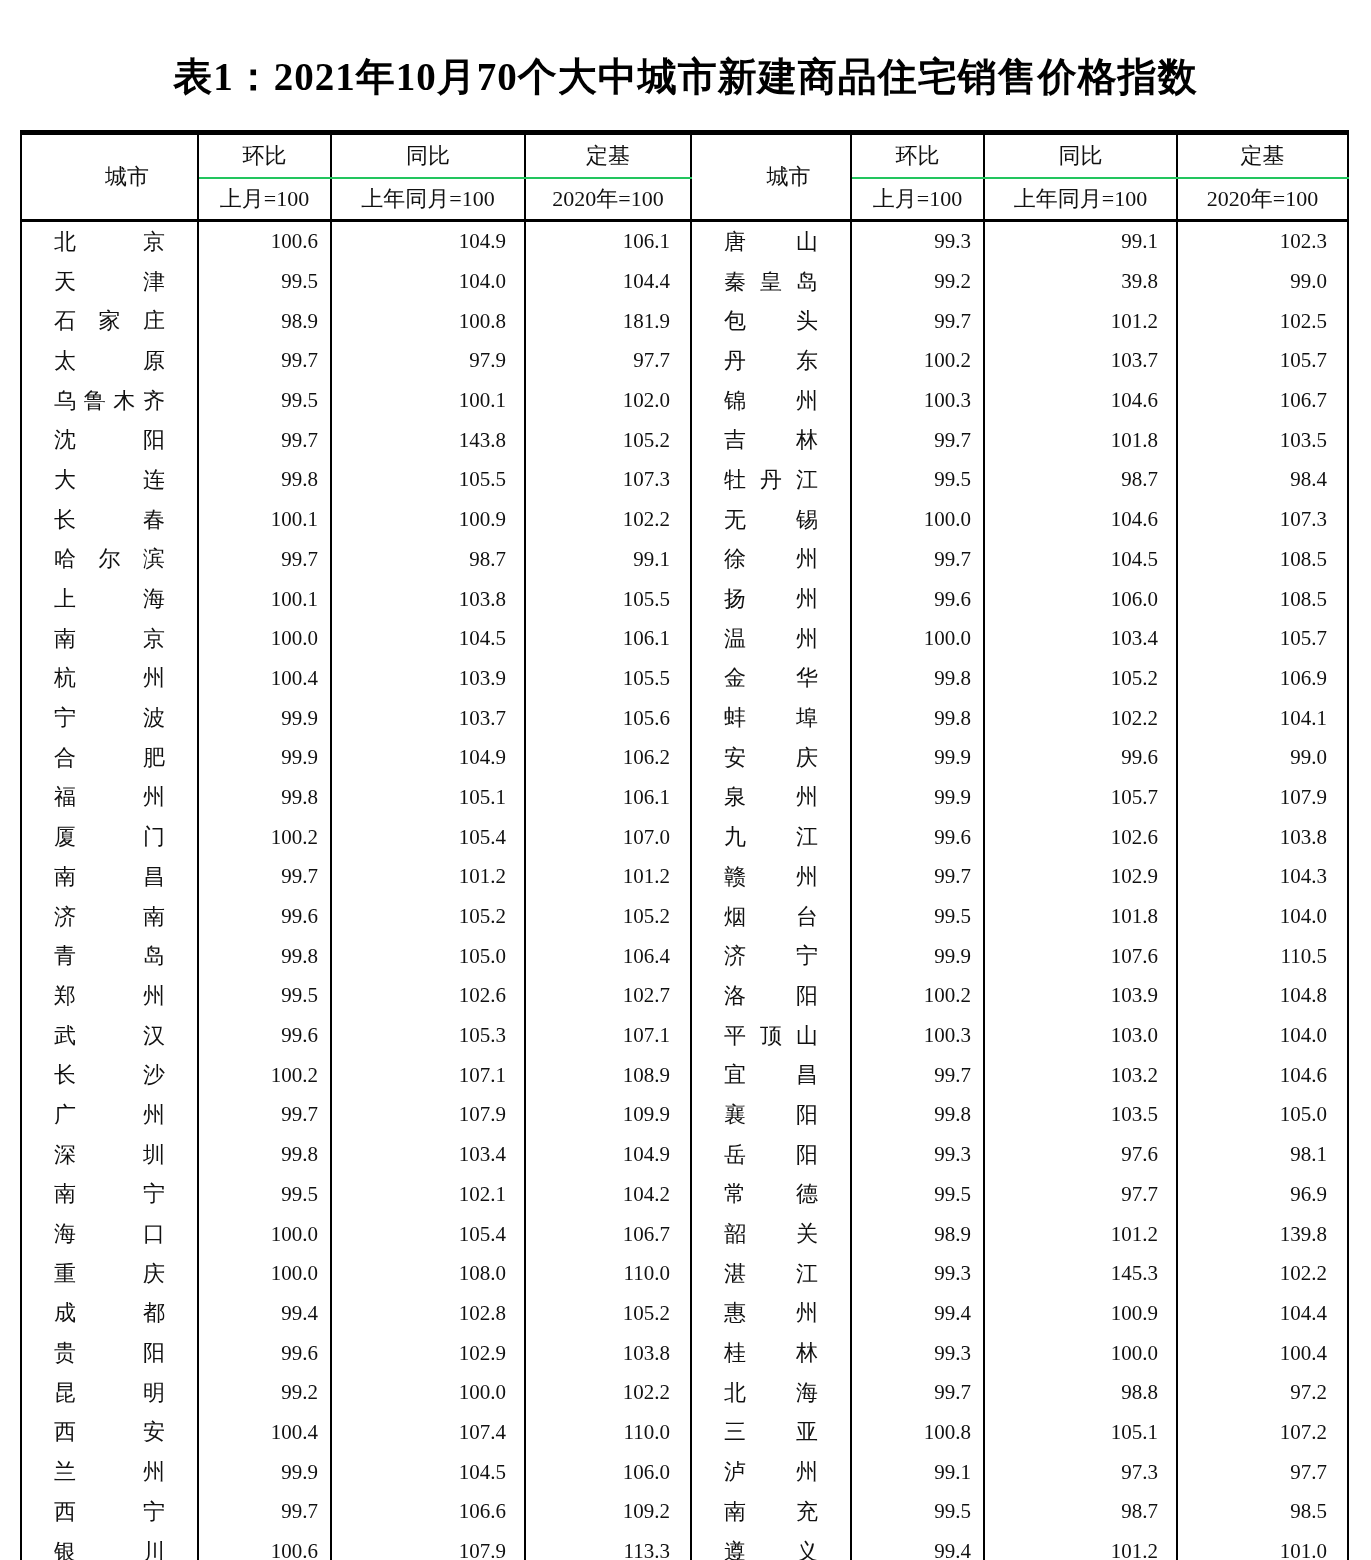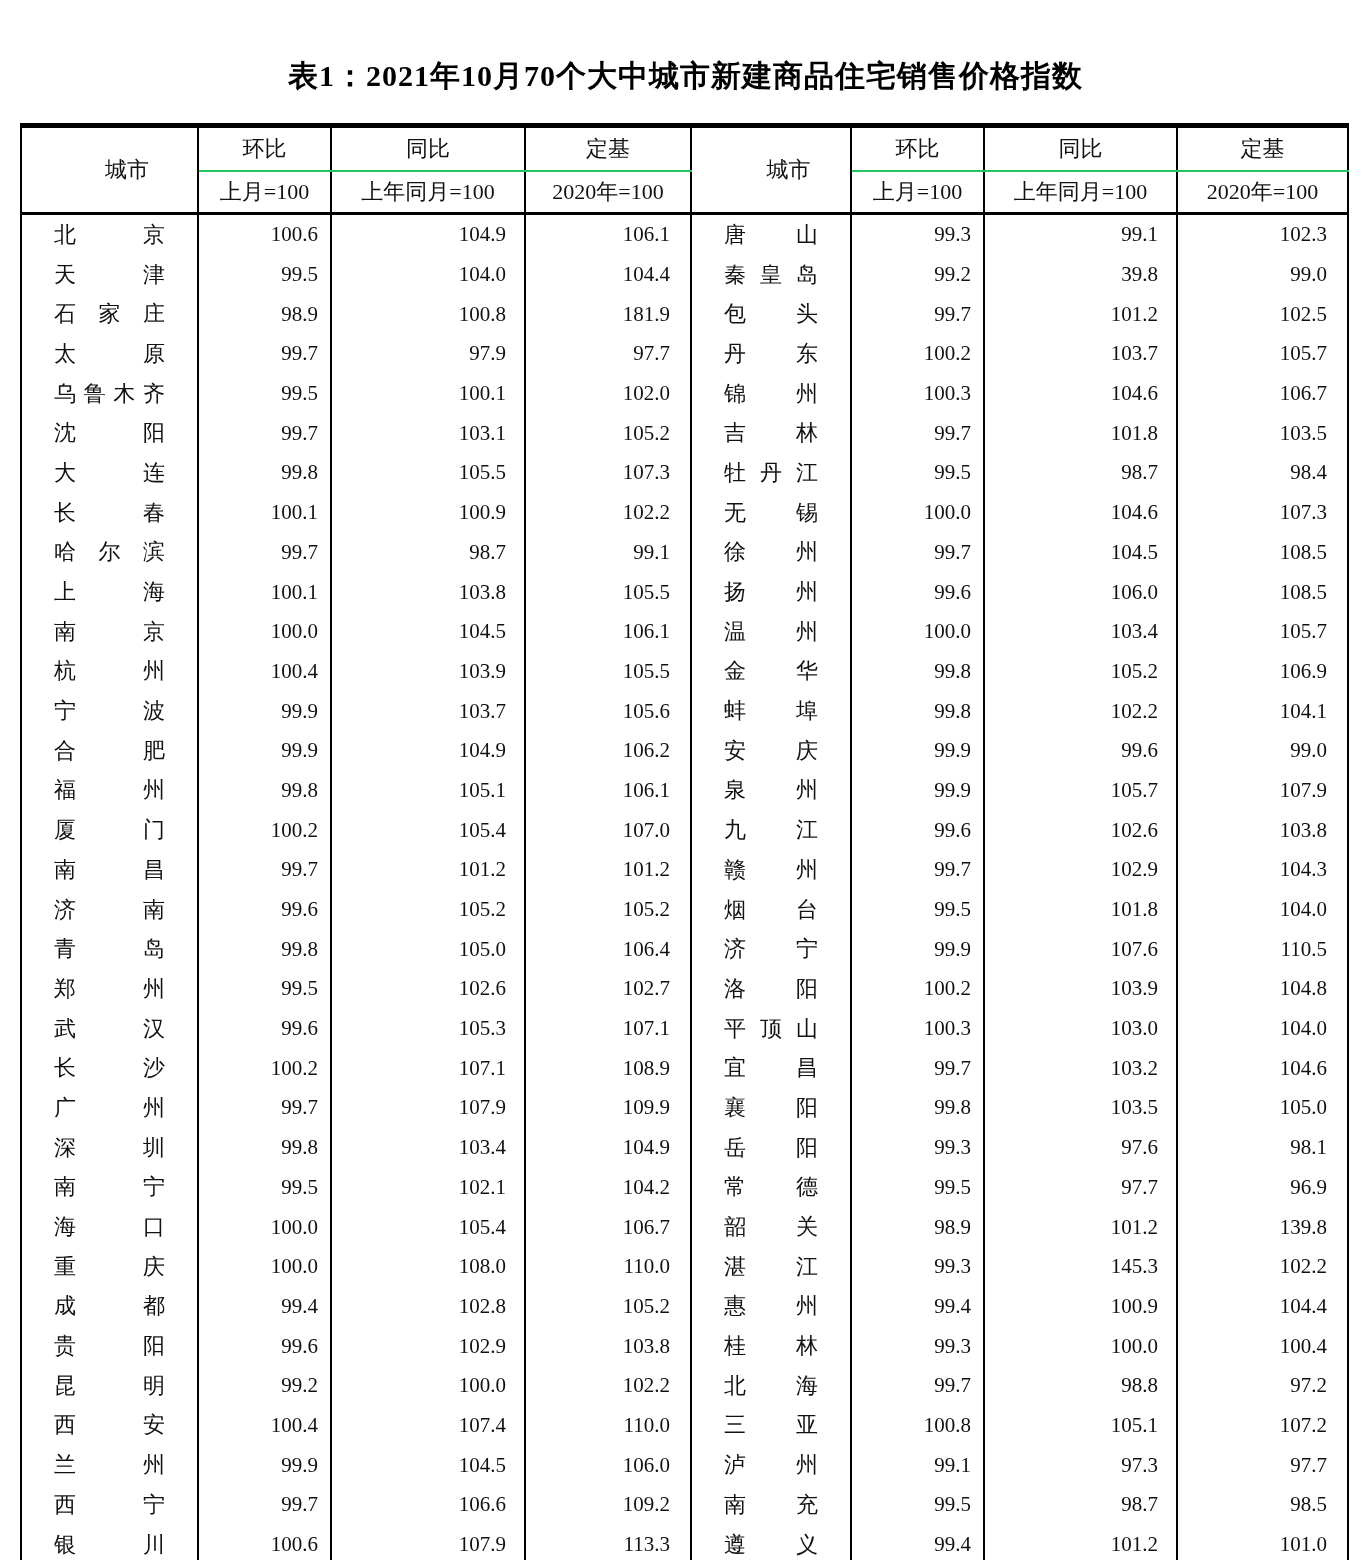--- a/index.html
+++ b/index.html
@@ -6,26 +6,26 @@
   .page {
     position: relative;
     width: 1371px;
     height: 1560px;
     background: #ffffff;
     font-family: "Liberation Serif", "DejaVu Serif", serif;
     color: #111111;
     overflow: hidden;
   }
   .doc-title {
-    margin: 6px;
+    margin: 0;
     padding-top: 50px;
     text-align: center;
     font-family: "Liberation Serif", "DejaVu Serif", serif;
     font-weight: bold;
-    font-size: 30px;
+    font-size: 39px;
     letter-spacing: 1px;
     color: #000000;
   }
   table.idx {
     border-collapse: collapse;
     table-layout: fixed;
     width: 1327px;
     margin: 26px 0 0 20px;
     border-top: 5px solid #000;
     border-bottom: 5px solid #000;
@@ -141,21 +141,21 @@
           <td class="val-cell c2">100.1</td>
           <td class="val-cell c3">102.0</td>
           <td class="city-cell">锦州</td>
           <td class="val-cell c1">100.3</td>
           <td class="val-cell c2">104.6</td>
           <td class="val-cell c3">106.7</td>
         </tr>
         <tr>
           <td class="city-cell">沈阳</td>
           <td class="val-cell c1">99.7</td>
-          <td class="val-cell c2">103.1</td>
+          <td class="val-cell c2">143.8</td>
           <td class="val-cell c3">105.2</td>
           <td class="city-cell">吉林</td>
           <td class="val-cell c1">99.7</td>
           <td class="val-cell c2">101.8</td>
           <td class="val-cell c3">103.5</td>
         </tr>
         <tr>
           <td class="city-cell">大连</td>
           <td class="val-cell c1">99.8</td>
           <td class="val-cell c2">105.5</td>

